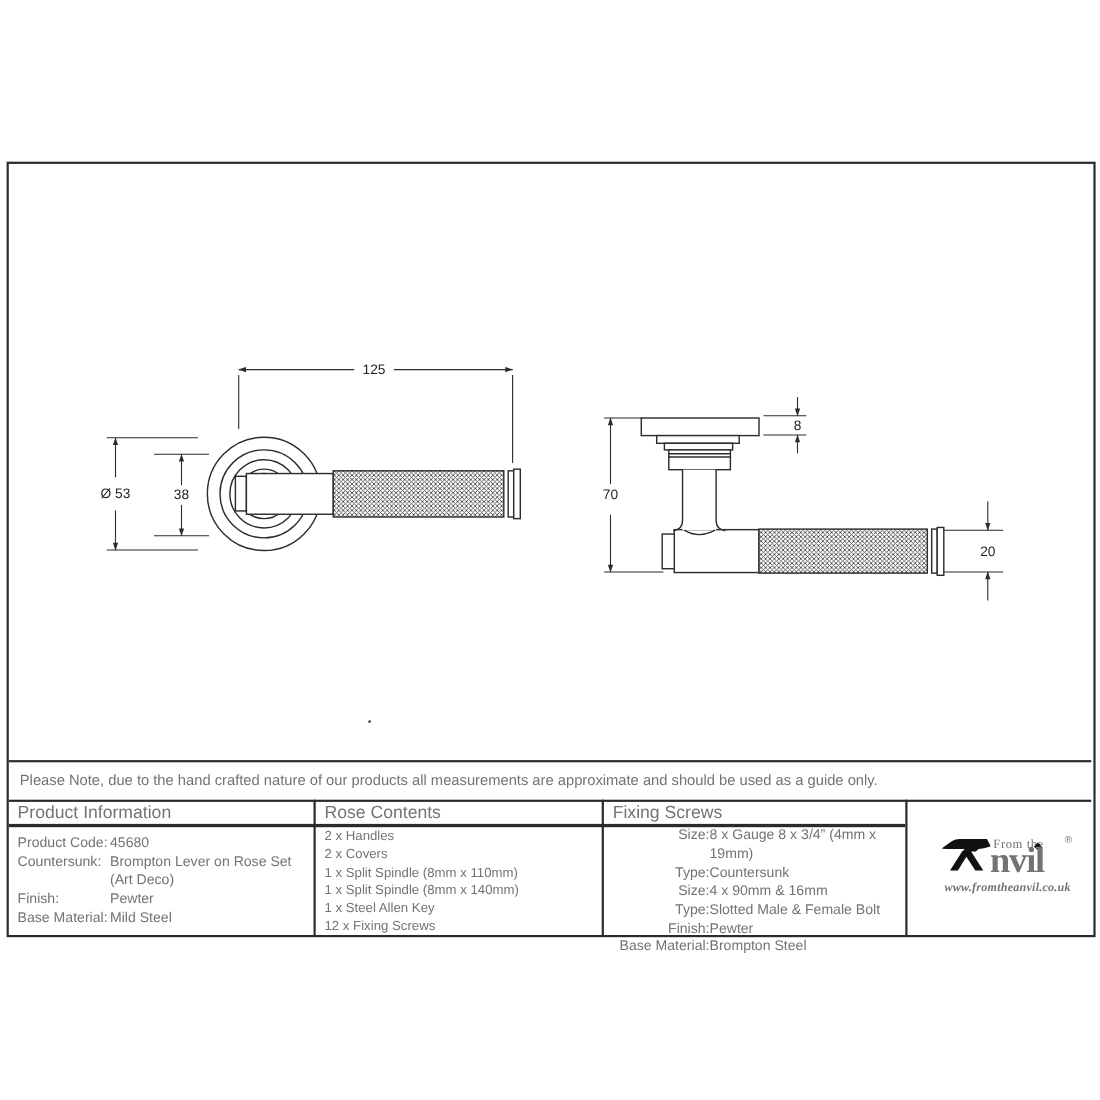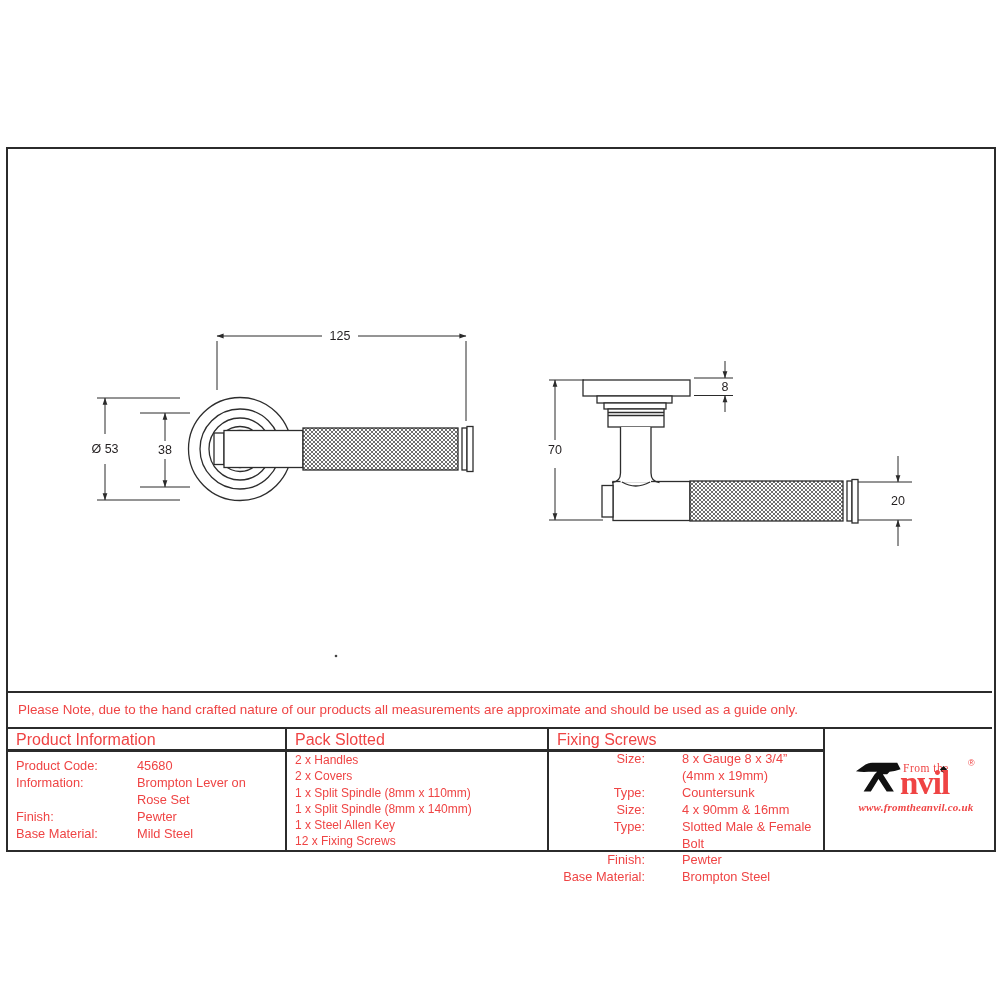--- a/index.html
+++ b/index.html
@@ -1,26 +1,26 @@
 <!DOCTYPE html>
 <html><head>
 <meta charset="utf-8">
 <style>
   html,body{margin:0;padding:0;}
   #page{position:relative;width:1000px;height:1000px;background:#ffffff;overflow:hidden;
-        font-family:"Liberation Sans",sans-serif;color:#ef4444;}
+        font-family:"Liberation Sans",sans-serif;color:#737373;}
   .abs{position:absolute;}
   #outer-box{left:6px;top:147px;width:986px;height:701px;border:2px solid #2b2b2b;}
   .hline{background:#2b2b2b;height:2px;}
   .vline{background:#2b2b2b;width:2px;}
   #note-row{left:18px;top:692px;width:960px;height:17px;line-height:35px;font-size:13.4px;}
   .col-header{top:728px;height:22px;line-height:23px;font-size:16px;}
-  .kv-row{display:flex;line-height:17px;font-size:12.8px;gap:16px;}
+  .kv-row{display:flex;line-height:17px;font-size:12.8px;}
   .kv-label{flex:0 0 auto;}
-  .kv-val{flex:1 1 auto;margin-left:21px;}
+  .kv-val{flex:1 1 auto;}
   #product-rows{left:16px;top:757px;width:262px;}
   #product-rows .kv-label{width:84px;}
   #pack-list{left:295px;top:752px;width:245px;line-height:16.3px;font-size:12px;}
   #fix-rows{left:557px;top:751px;width:262px;}
   #fix-rows .kv-label{width:88px;text-align:right;}
   #fix-rows .kv-row{line-height:16.9px;}
   svg text{font-family:"Liberation Sans",sans-serif;font-size:12.5px;fill:#231f20;}
   .logo-serif{font-family:"Liberation Serif",serif;}
   #logo-tagline{left:903px;top:762px;font-size:11.5px;letter-spacing:0.5px;}
   #logo-brand{left:900px;top:768px;font-size:33px;letter-spacing:-1px;line-height:30px;font-weight:700;}
@@ -113,31 +113,35 @@
   <div class="abs hline" style="left:8px;top:691px;width:984px;"></div>
   <div class="abs hline" style="left:8px;top:727px;width:984px;"></div>
   <div class="abs hline" style="left:8px;top:749px;width:815px;height:3px;"></div>
   <div class="abs vline" style="left:285px;top:727px;height:123px;"></div>
   <div class="abs vline" style="left:547px;top:727px;height:123px;"></div>
   <div class="abs vline" style="left:823px;top:727px;height:123px;"></div>
 
   <div id="note-row" class="abs">Please Note, due to the hand crafted nature of our products all measurements are approximate and should be used as a guide only.</div>
 
   <div class="abs col-header" style="left:16px;">Product Information</div>
-  <div class="abs col-header" style="left:295px;">Pack Slotted</div>
+  <div class="abs col-header" style="left:295px;">Rose Contents</div>
   <div class="abs col-header" style="left:557px;">Fixing Screws</div>
 
   <div id="product-rows" class="abs">
     <div class="kv-row">
       <span class="kv-label">Product Code:</span>
       <span class="kv-val">45680</span>
     </div>
     <div class="kv-row">
-      <span class="kv-label">Information:</span>
+      <span class="kv-label">Countersunk:</span>
       <span class="kv-val">Brompton Lever on Rose Set</span>
+    </div>
+    <div class="kv-row">
+      <span class="kv-label"></span>
+      <span class="kv-val">(Art Deco)</span>
     </div>
     <div class="kv-row">
       <span class="kv-label">Finish:</span>
       <span class="kv-val">Pewter</span>
     </div>
     <div class="kv-row">
       <span class="kv-label">Base Material:</span>
       <span class="kv-val">Mild Steel</span>
     </div>
   </div>

